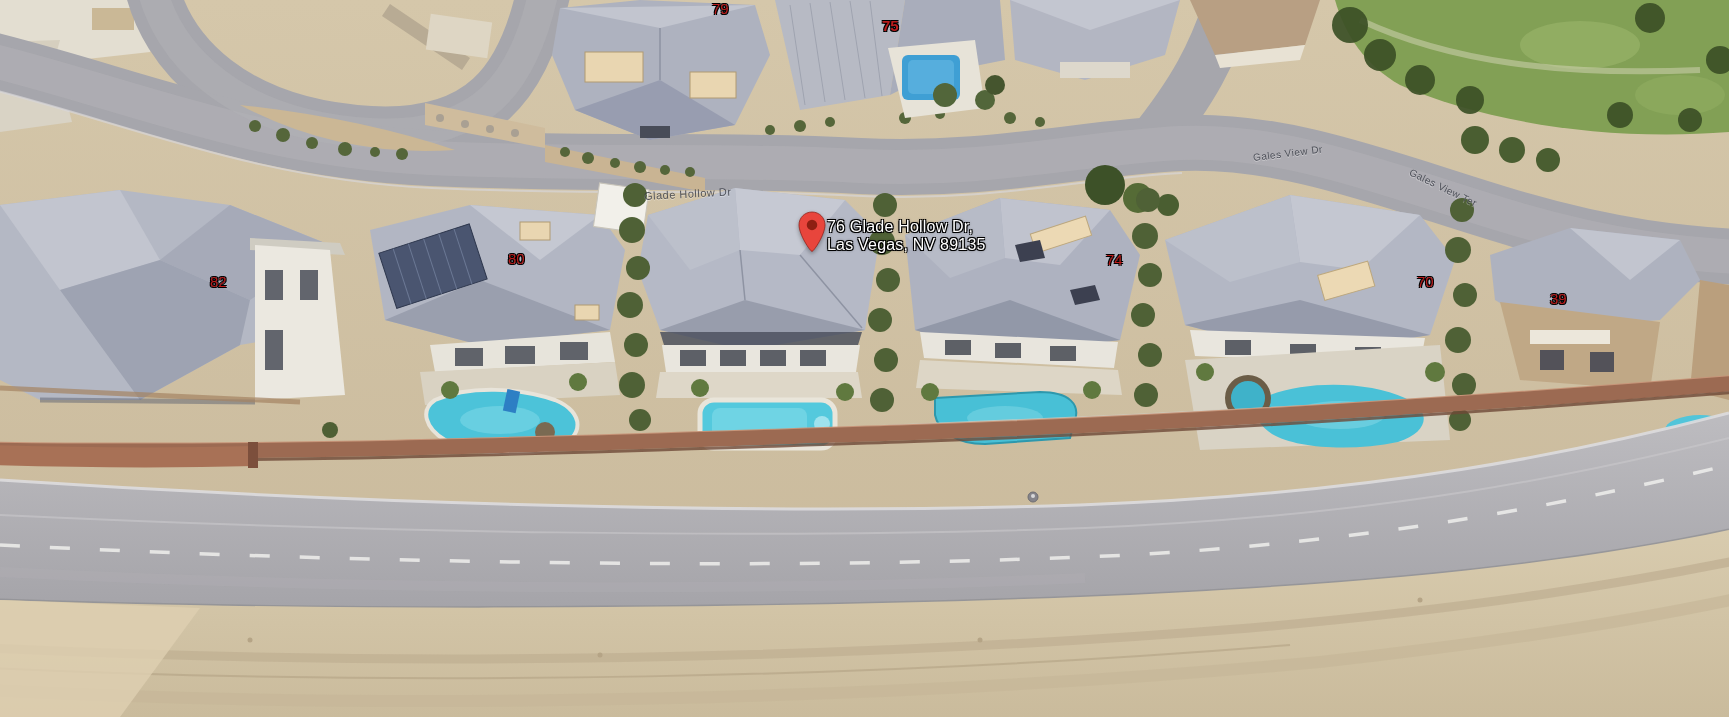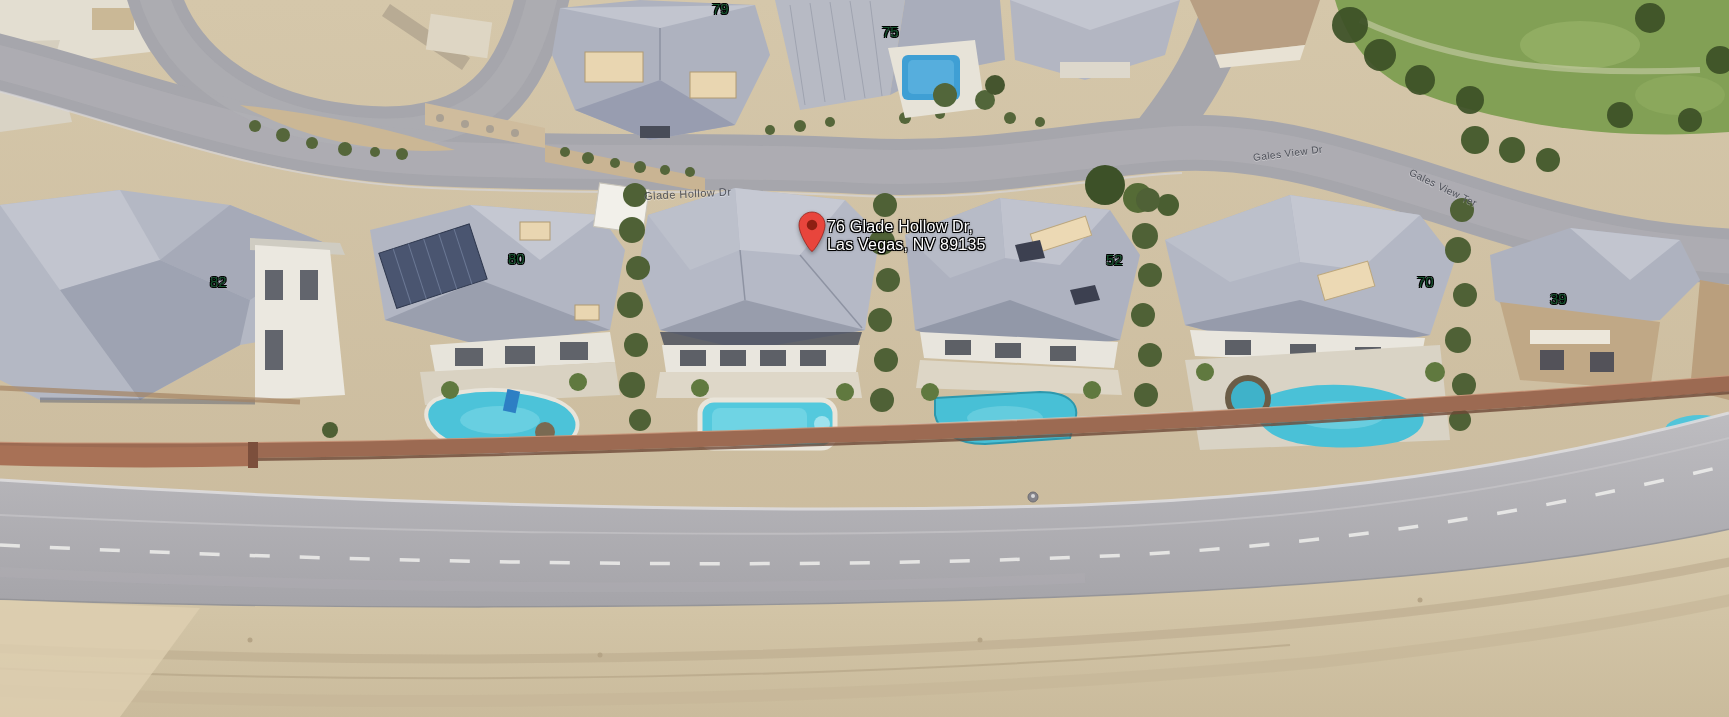--- a/index.html
+++ b/index.html
@@ -5,21 +5,21 @@
   html,body{margin:0;padding:0;background:#222;}
   .stage{position:relative;width:1729px;height:717px;overflow:hidden;
          font-family:"Liberation Sans",sans-serif;background:#cfc0a4;}
   svg.scene{position:absolute;left:0;top:0;width:1729px;height:717px;display:block;}
   .overlay{position:absolute;left:0;top:0;width:100%;height:100%;pointer-events:none;}
   .pin-wrap{position:absolute;left:797px;top:210px;width:30px;height:44px;pointer-events:auto;cursor:pointer;}
   .pin-wrap svg{display:block;width:30px;height:44px;filter:drop-shadow(0 2px 2px rgba(0,0,0,.35));}
   .pin-label{position:absolute;left:827px;top:218px;color:#fff;font-size:16px;line-height:17.5px;
              letter-spacing:.2px;white-space:nowrap;
              text-shadow:-1px -1px 0 #000,1px -1px 0 #000,-1px 1px 0 #000,1px 1px 0 #000,0 0 3px rgba(0,0,0,.9);}
-  .house-num{position:absolute;color:#14532d;font-size:15px;line-height:15px;white-space:nowrap;
+  .house-num{position:absolute;color:#b91c1c;font-size:15px;line-height:15px;white-space:nowrap;
              text-shadow:-1px -1px 0 #000,1px -1px 0 #000,-1px 1px 0 #000,1px 1px 0 #000;}
   .street-label{position:absolute;color:rgba(52,56,66,.82);font-size:11px;letter-spacing:.5px;
                 white-space:nowrap;transform-origin:left center;
                 text-shadow:0 1px 0 rgba(255,255,255,.38);}
 </style>
 </head>
 <body>
 
 <div class="stage">
 
@@ -333,24 +333,24 @@
     </g>
   </svg>
 
   <div class="overlay">
 
     <div class="street-label" style="left:644px;top:190px;transform:rotate(-3deg);">Glade Hollow Dr</div>
     <div class="street-label" style="left:1253px;top:152px;transform:rotate(-7deg);font-size:10px;">Gales View Dr</div>
     <div class="street-label" style="left:1410px;top:166px;transform:rotate(26deg);font-size:10px;">Gales View Ter</div>
 
     <span class="house-num" style="left:712px;top:1px;">79</span>
-    <span class="house-num" style="left:882px;top:24px;">75</span>
+    <span class="house-num" style="left:882px;top:18px;font-weight:bold;">75</span>
     <span class="house-num" style="left:170px;top:274px;padding-left:40px;">82</span>
     <span class="house-num" style="left:508px;top:251px;">80</span>
-    <span class="house-num" style="left:1106px;top:252px;">52</span>
+    <span class="house-num" style="left:1106px;top:252px;">74</span>
     <span class="house-num" style="left:1417px;top:274px;">70</span>
     <span class="house-num" style="left:1550px;top:291px;text-align:center;">39</span>
 
     <div class="pin-wrap">
       <svg viewBox="0 0 24 34">
         <path d="M12 1C6.2 1 1.6 5.6 1.6 11.3c0 7.9 9 21.2 10.4 21.2s10.4-13.3 10.4-21.2C22.4 5.6 17.8 1 12 1z" stroke="#8e2018" stroke-width="0.6" fill="#E8453C"></path>
         <circle cx="12" cy="11.3" r="4.2" fill="#8E1F12"></circle>
       </svg>
     </div>
     <div class="pin-label">

